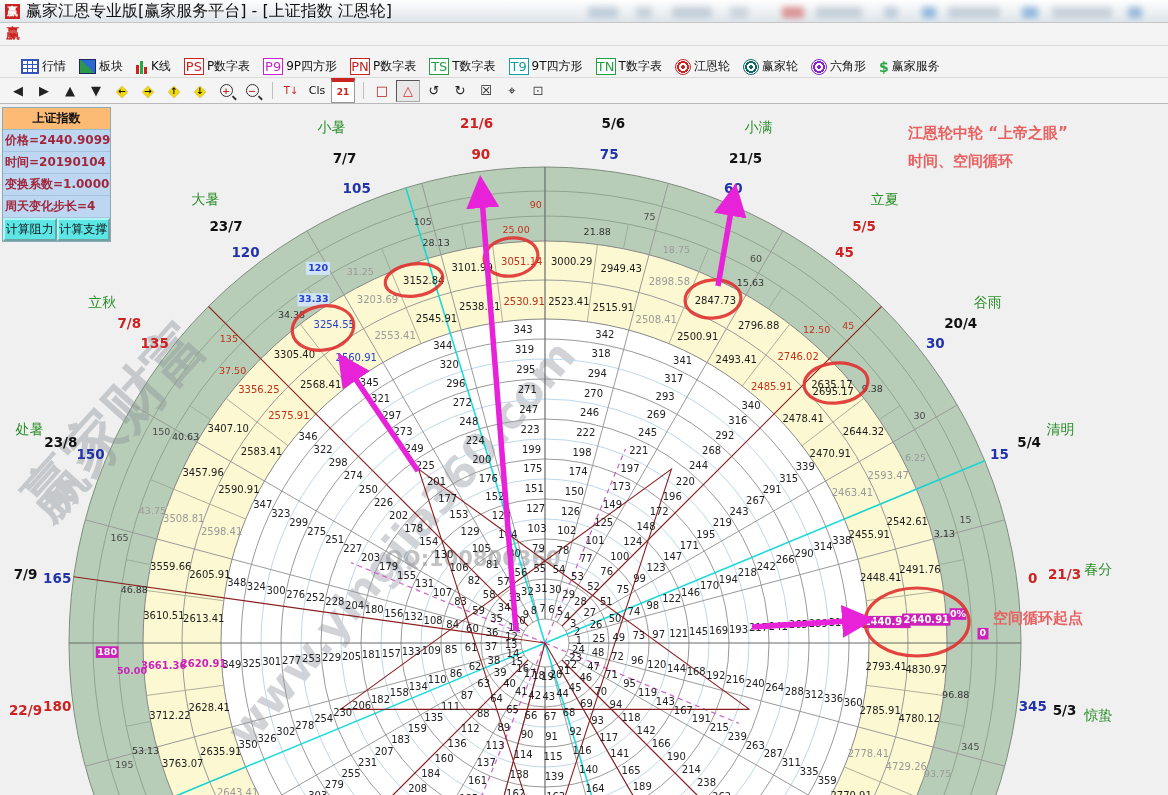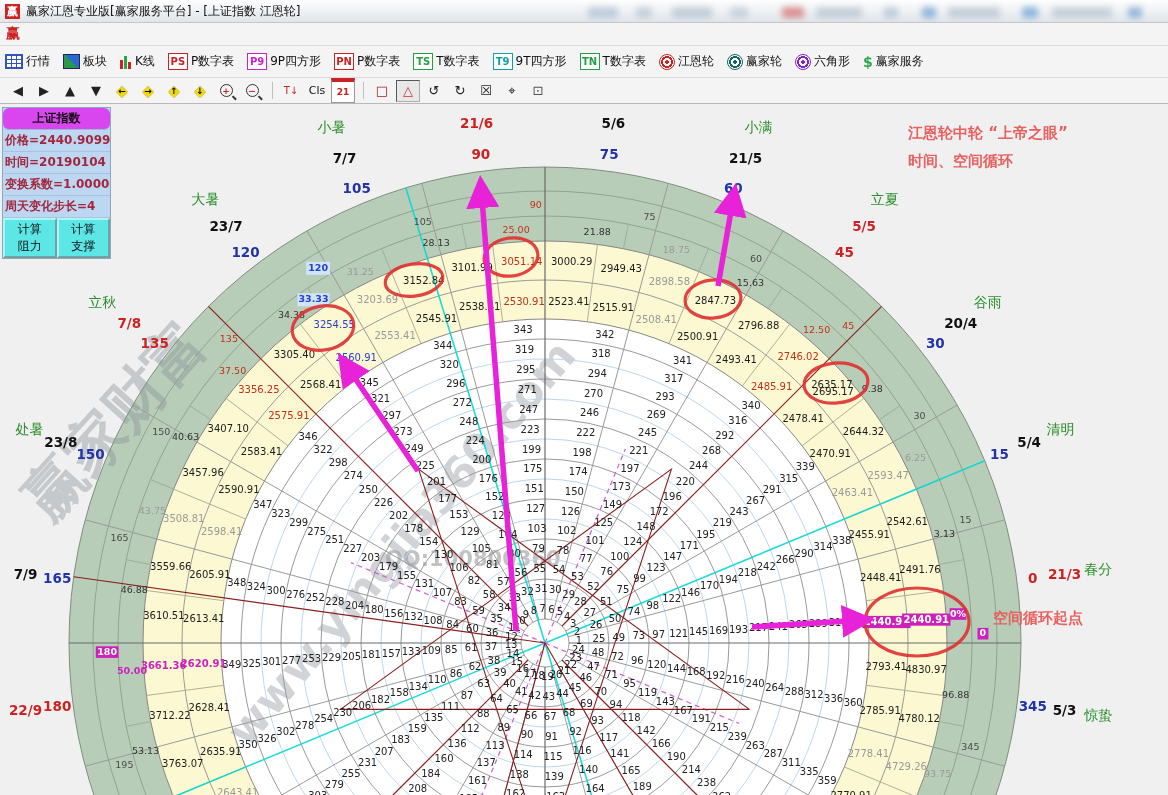--- a/index.html
+++ b/index.html
@@ -3,29 +3,29 @@
 <meta charset="utf-8">
 <style>
   html,body{margin:0;padding:0;}
   body{width:1168px;height:795px;overflow:hidden;background:#f0f0f0;
        font-family:"DejaVu Sans","Liberation Sans",sans-serif;font-size:12px;color:#111;}
   
   .titlebar{height:22px;background:linear-gradient(#fefefe,#dfe5ea);border-bottom:1px solid #c6c6c6;
             display:flex;align-items:center;padding-left:5px;position:relative;overflow:hidden;}
   .logo-box{width:15px;height:15px;background:#cc2222;color:#fff;font-weight:bold;font-size:11px;
             line-height:15px;text-align:center;flex:0 0 auto;}
-  .title-text{margin-left:6px;font-size:12px;white-space:nowrap;}
+  .title-text{margin-left:6px;font-size:16px;white-space:nowrap;}
   .smudge{position:absolute;top:7px;height:11px;filter:blur(3px);opacity:.55;border-radius:2px;}
   .menubar{height:22px;background:#f4f4f4;border-bottom:1px solid #dadada;display:flex;align-items:center;padding-left:6px;}
   .menu-logo{color:#cc2222;font-weight:bold;font-size:14px;margin-right:4px;}
   .menu-item{padding:2px 9px;cursor:default;}
-  .toolbar{height:31px;background:#f4f4f4;border-bottom:1px solid #dadada;display:flex;align-items:center;padding-left:2px;}
+  .toolbar{height:31px;background:#f4f4f4;border-bottom:1px solid #dadada;display:flex;align-items:flex-end;padding-left:18px;}
   .tb-item{display:flex;align-items:center;margin-right:7px;padding:2px 3px;white-space:nowrap;}
   .tb-lab{margin-left:3px;}
-  .tb-box{width:18px;height:15px;font-size:10px;font-weight:bold;display:inline-flex;align-items:center;
+  .tb-box{width:18px;height:15px;font-size:13px;font-weight:normal;display:inline-flex;align-items:center;
           justify-content:center;border:1px solid;background:#fff;}
   .tb-ring{width:14px;height:14px;border-radius:50%;display:inline-block;}
   .tb-grid{width:16px;height:13px;display:inline-block;border:1px solid #3355bb;
            background:linear-gradient(#cfe0ff 0 0) , #fff;
            background-image:repeating-linear-gradient(#3355bb 0 1px,transparent 1px 4px),
                             repeating-linear-gradient(90deg,#3355bb 0 1px,transparent 1px 5px);}
   .tb-blocks{width:15px;height:13px;display:inline-block;
              background:linear-gradient(45deg,#2a9a4a 0 50%,#2a6ad0 50% 100%);border:1px solid #226;}
   .tb-k{display:inline-flex;align-items:flex-end;height:14px;}
   .tb-k i{display:inline-block;width:3px;margin-right:1px;}
@@ -37,24 +37,24 @@
   .db-sep{width:1px;height:17px;background:#bfbfbf;margin:0 6px;}
   .diamond{color:#f2d80a;text-shadow:0 0 1px #8a7a00;font-size:15px;}
   .overlay{position:absolute;font-size:9px;color:#111;font-weight:bold;}
   .lens{width:11px;height:11px;border:1.5px solid #333;border-radius:50%;position:relative;
         display:inline-flex;align-items:center;justify-content:center;font-size:9px;font-weight:bold;color:#c22;}
   .lens:after{content:"";position:absolute;width:5px;height:1.5px;background:#333;right:-5px;bottom:-2px;transform:rotate(45deg);}
   
   .chart{position:relative;width:1168px;height:694px;background:#f0f0f0;overflow:hidden;}
   .chart svg{position:absolute;left:0;top:0;}
   .panel{position:absolute;left:2px;top:3px;width:107px;z-index:10;border:1px solid #88aabb;background:#bdd7f2;}
-  .panel-h{background:#d946ef;text-align:center;font-weight:bold;padding:2px 0;border-bottom:1px solid #99bbcc;color:#111;border-radius:6px;}
+  .panel-h{background:#fdba74;text-align:center;font-weight:bold;padding:2px 0;border-bottom:1px solid #99bbcc;color:#111;}
   .panel-r{background:#bdd7f2;color:#a1283c;padding:2px 2px;border-bottom:1px solid #a8c4dd;white-space:nowrap;overflow:hidden;font-weight:bold;}
   .panel-btns{display:flex;}
-  .panel-btn{flex:1;background:#5ce6e6;border:2px outset #aef5f5;text-align:center;padding:1px 12px;cursor:default;color:#111;}
+  .panel-btn{flex:1;background:#5ce6e6;border:2px outset #aef5f5;text-align:center;padding:1px 0;cursor:default;color:#111;}
   .ann{position:absolute;color:#e86060;font-weight:bold;font-size:15px;z-index:9;white-space:nowrap;
        font-family:"DejaVu Sans","Liberation Sans",sans-serif;}
 </style>
 </head>
 <body>
 
 <div class="titlebar">
   <span class="logo-box">赢</span>
   <span class="title-text">赢家江恩专业版[赢家服务平台] - [上证指数 江恩轮]</span>
   <span class="smudge" style="left:588px;width:30px;background:#9ab0c8;"></span>

